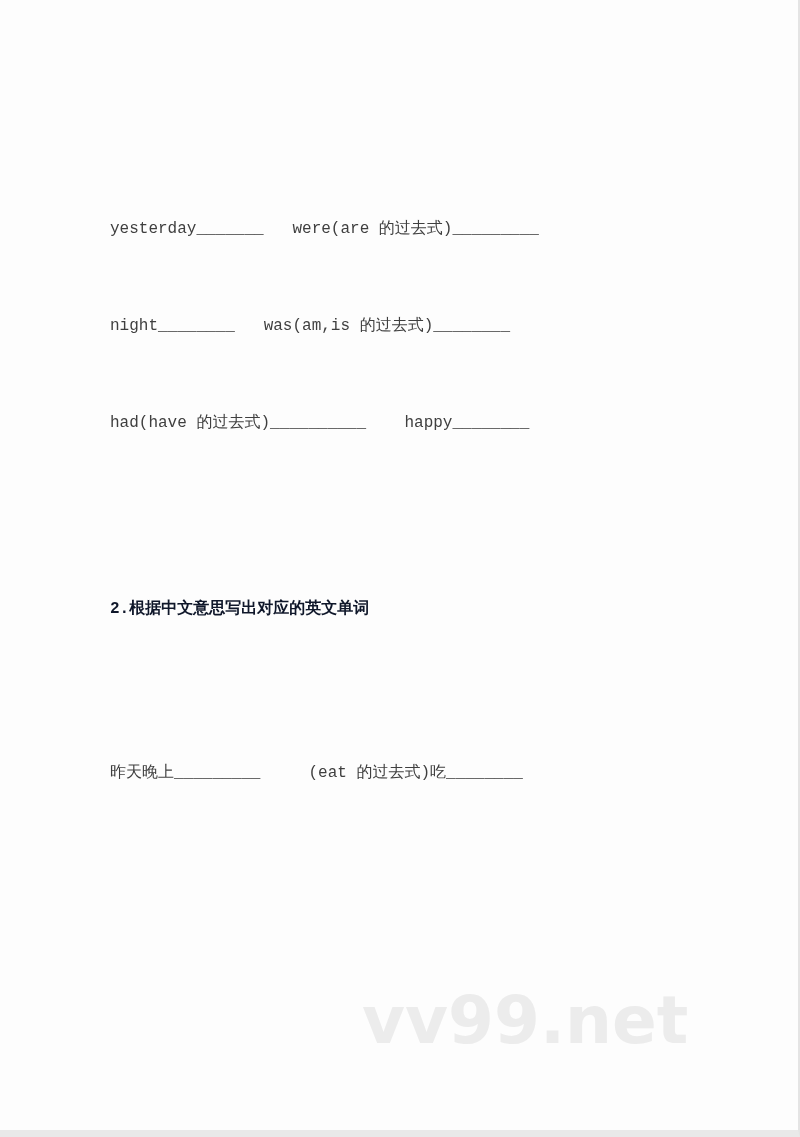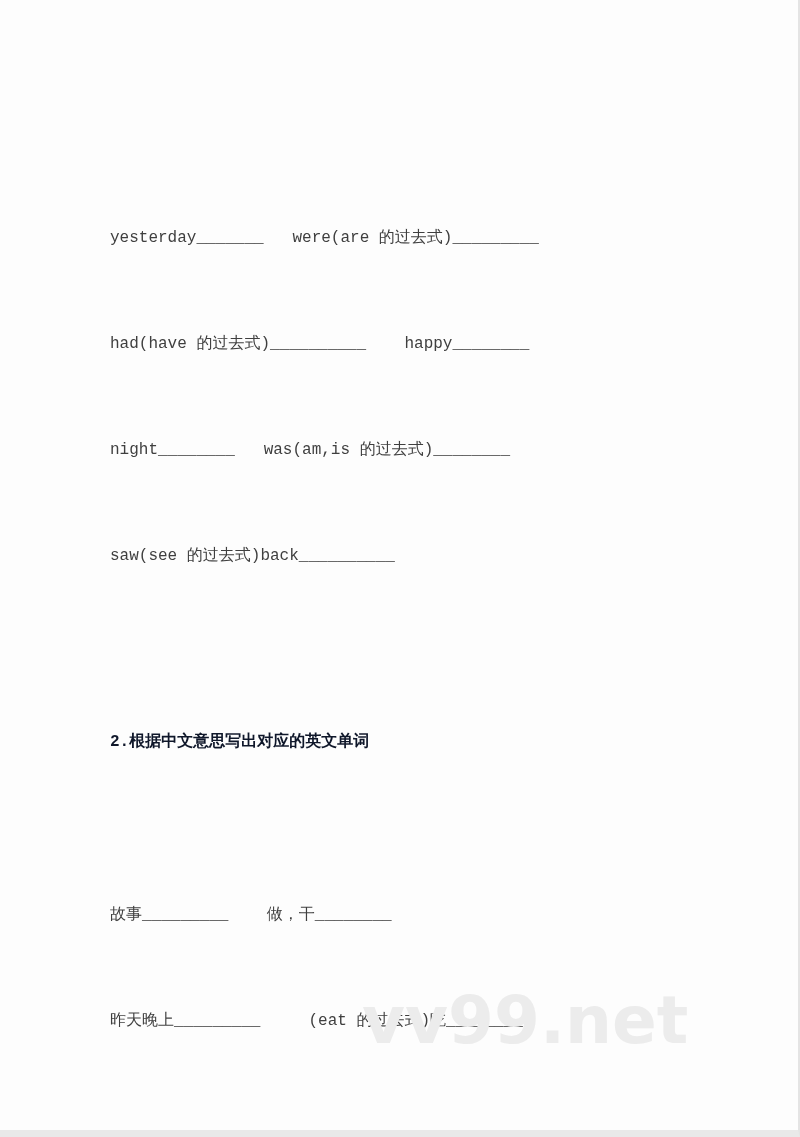--- a/index.html
+++ b/index.html
@@ -22,21 +22,20 @@
     position: absolute;
     left: 110px;
     top: 84px;
     color: #3f3f3f;
     font-size: 16px;
     line-height: 32.3px;
     white-space: pre;
   }
   .line {
     height: 32.3px;
-    margin-top: 9px;
   }
   .section-heading {
     margin-top: 25px;
     margin-bottom: 2px;
     height: 32.3px;
     font-weight: bold;
     color: #0f172a;
   }
   .watermark {
     position: absolute;
@@ -51,27 +50,25 @@
     user-select: none;
   }
 </style>
 </head>
 <body>
 
 <div class="page">
   <div class="content">
     <div>
       <div class="line">yesterday_______   were(are 的过去式)_________</div>
+      <div class="line">night________   was(am,is 的过去式)________</div>
       <div class="line">had(have 的过去式)__________    happy________</div>
-      <div class="line">night________   was(am,is 的过去式)________</div>
-      <div class="line">saw(see 的过去式)back__________</div>
     </div>
     <div class="section-heading">2.根据中文意思写出对应的英文单词</div>
     <div>
-      <div class="line">故事_________    做，干________</div>
       <div class="line">昨天晚上_________     (eat 的过去式)吃________</div>
       
       
       
       
       
       
     </div>
   </div>
   <div class="watermark">vv99.net</div>

